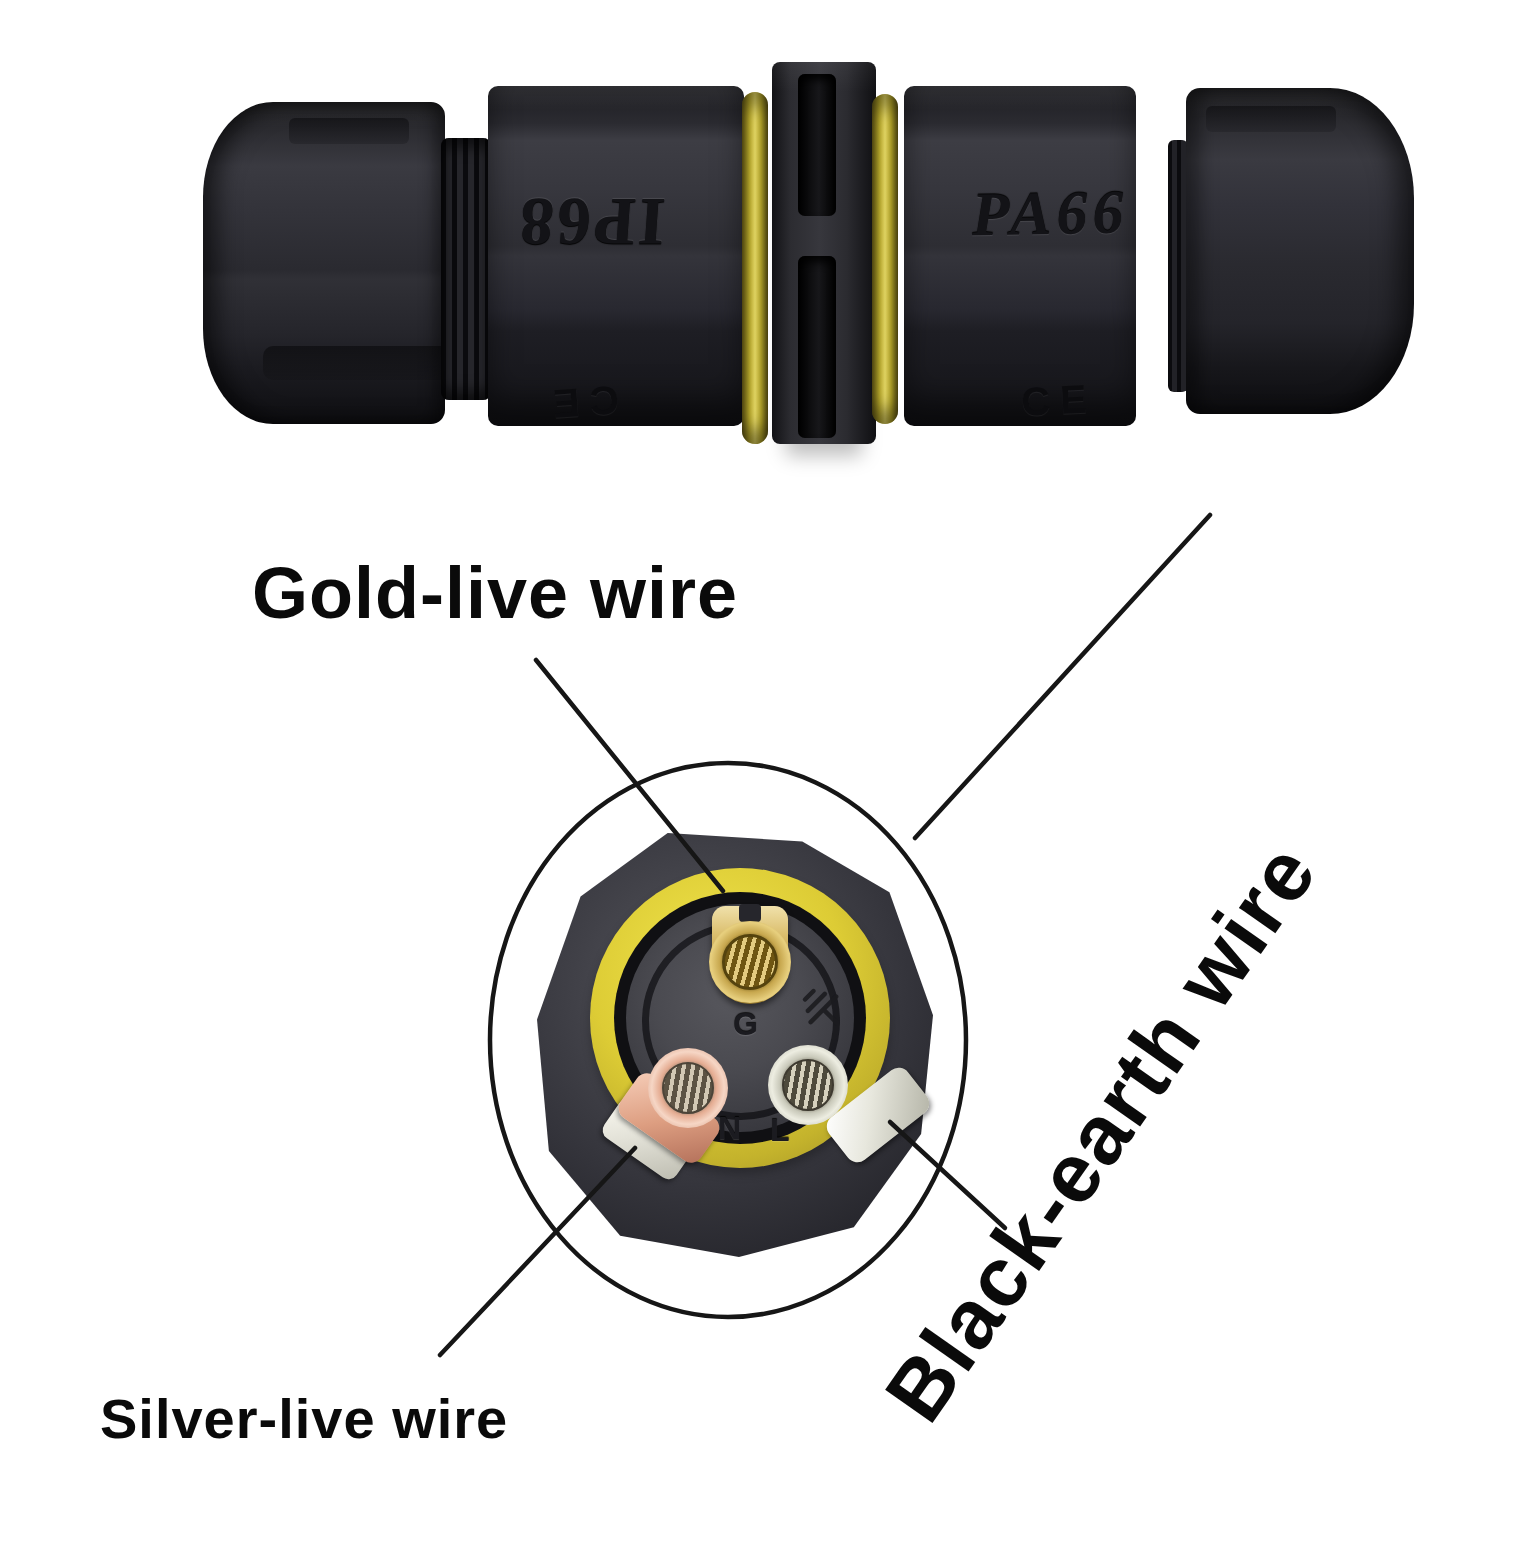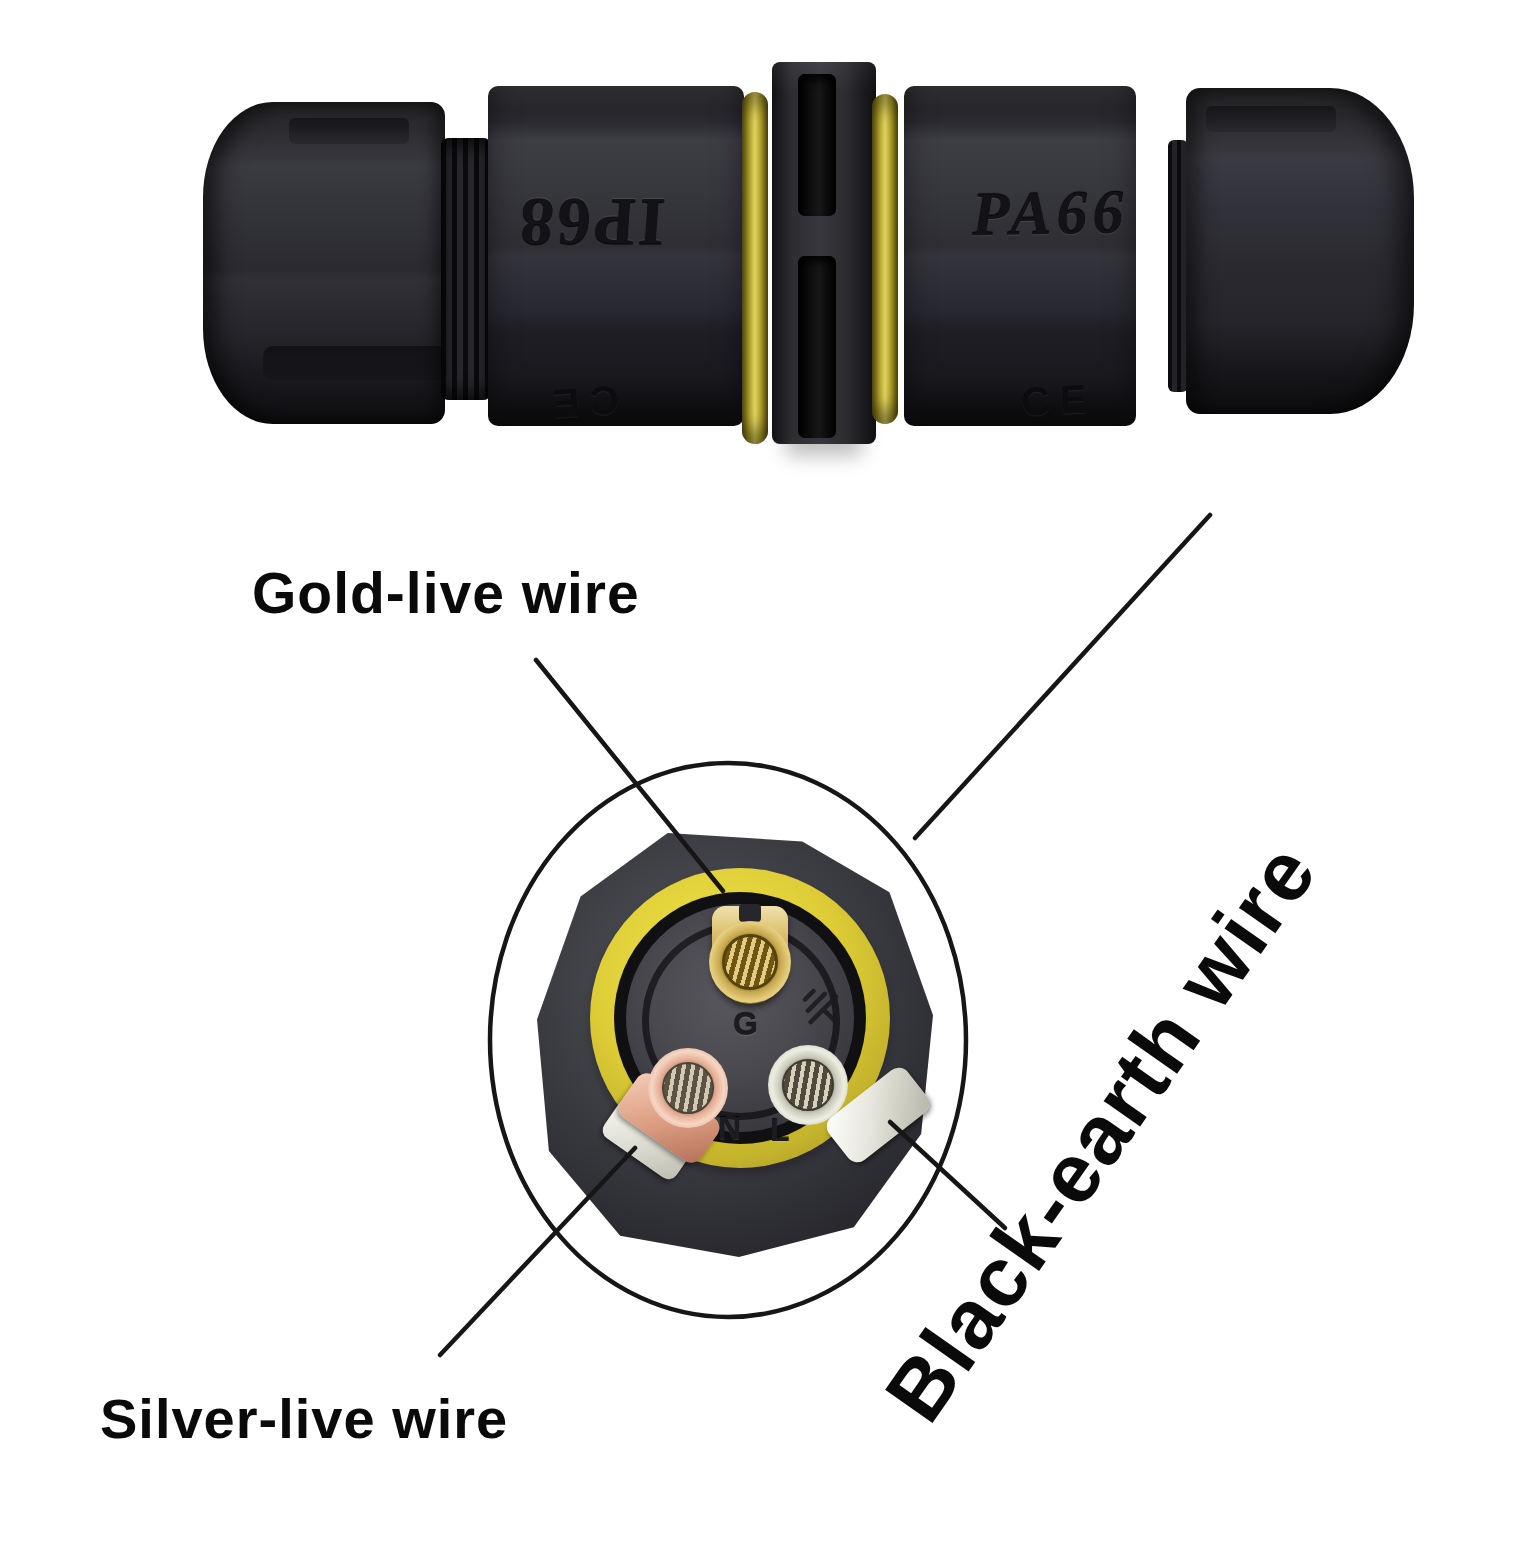--- a/index.html
+++ b/index.html
@@ -153,21 +153,21 @@
     font-family:"Liberation Sans",sans-serif;user-select:none;
   }
   .letter-g{left:733px;top:1006px;}
   .letter-n{left:718px;top:1110px;}
   .letter-l{left:770px;top:1112px;}
   
   .callout-label{
     position:absolute;font-weight:bold;color:#0a0a0a;letter-spacing:1px;
     white-space:nowrap;user-select:none;
   }
-  .label-gold{left:252px;top:551px;font-size:57px;line-height:84px;}
+  .label-gold{left:252px;top:551px;font-size:72px;line-height:84px;}
   .label-silver{left:100px;top:1377px;font-size:56px;line-height:84px;}
   .label-black{left:940px;top:1351px;font-size:84px;line-height:84px;letter-spacing:2px;
     transform:rotate(-55deg);transform-origin:left bottom;}
 </style>
 </head>
 <body>
 
 <div id="canvas">
 
   <div>

